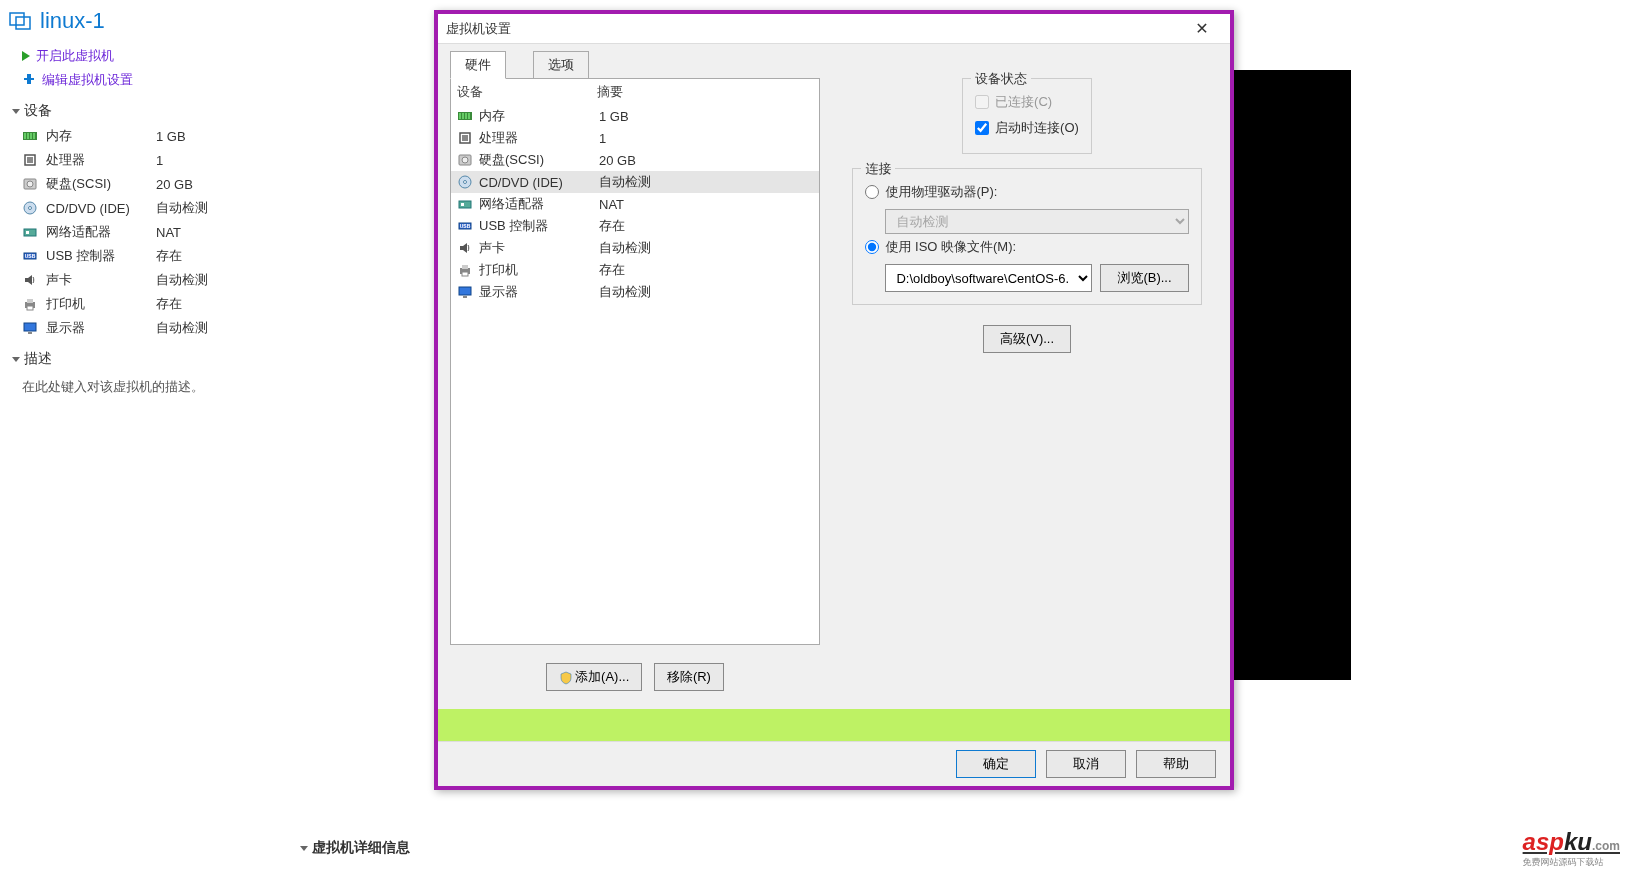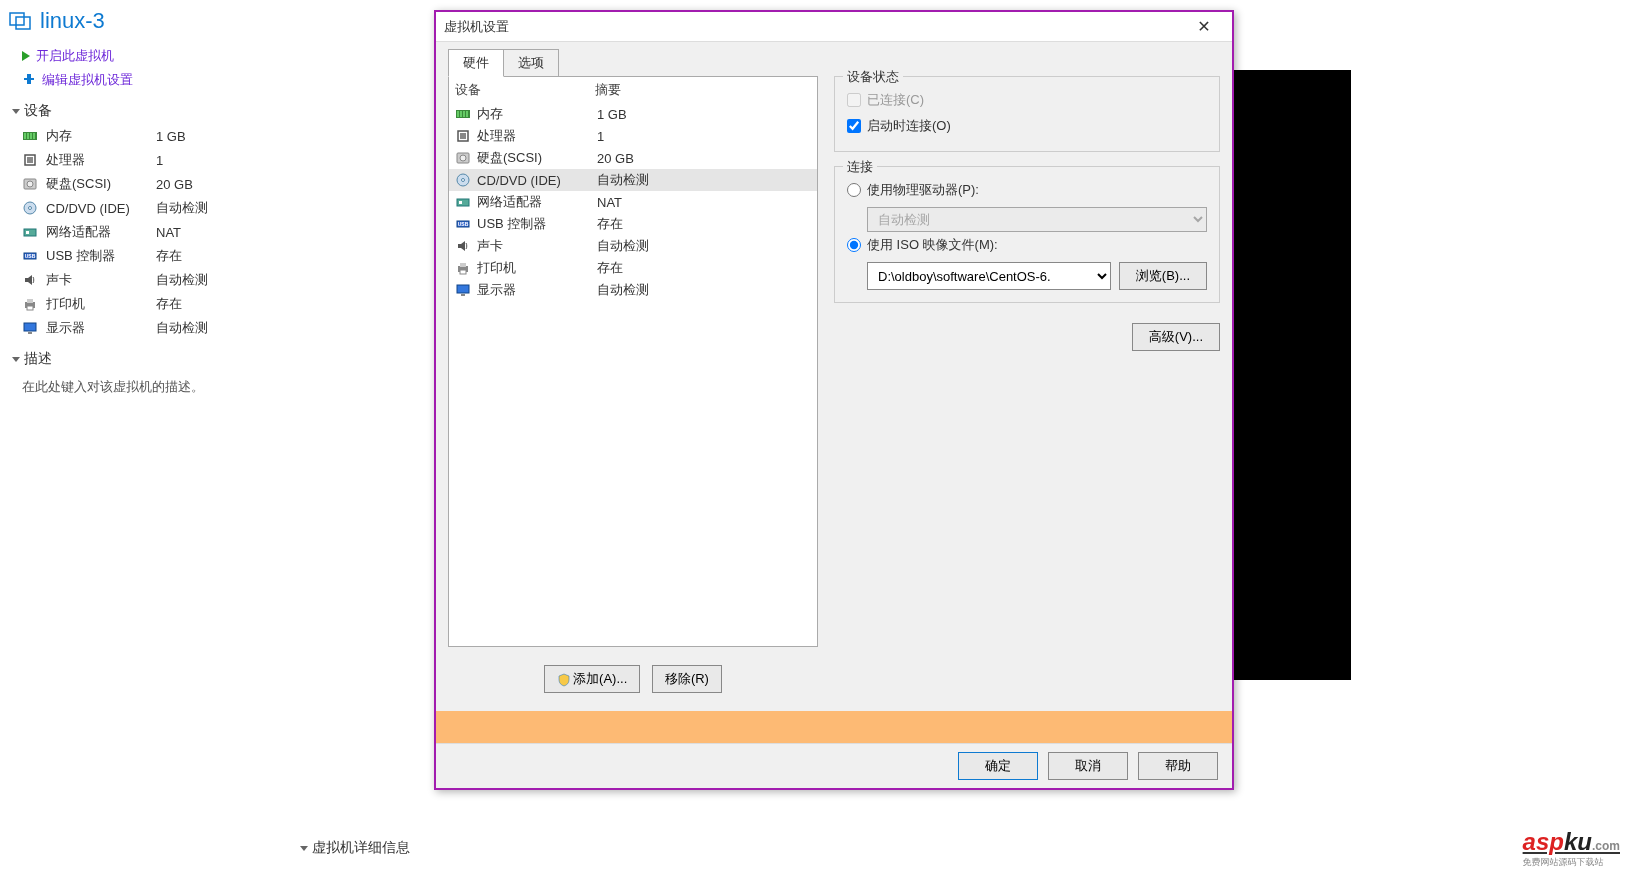--- a/index.html
+++ b/index.html
@@ -19,55 +19,55 @@
     
     .dev-row { display: flex; align-items: center; padding: 3px 0 3px 14px; }
     .dev-row .dicon { width: 16px; height: 16px; margin-right: 8px; flex: 0 0 16px; }
     .dev-row .dname { width: 110px; }
     .dev-row .dval { color: #333; }
     
     .desc-text { padding: 6px 0 0 14px; color: #555; }
     
     
     .vm-details { position: absolute; left: 300px; bottom: 16px; width: 500px; }
-    .vm-details-header { display: flex; align-items: center; gap: 4px; font-size: 14px; font-weight: normal; margin-bottom: 4px; }
+    .vm-details-header { display: flex; align-items: center; gap: 4px; font-size: 14px; font-weight: bold; margin-bottom: 4px; }
     .vm-details-header .caret { width: 0; height: 0; border-top: 5px solid #666; border-left: 4px solid transparent; border-right: 4px solid transparent; }
     .detail-row { display: flex; padding: 1px 0 1px 20px; font-size: 13px; }
     .detail-row .dk { font-weight: bold; text-align: right; width: 70px; margin-right: 4px; }
     
     
     .dark-area { position: absolute; left: 1231px; top: 70px; width: 120px; height: 610px; background: #000; }
     
     
-    .dialog { position: absolute; left: 434px; top: 10px; width: 800px; height: 780px; background: #fdba74; border: 2px solid #a21caf; box-shadow: 2px 2px 8px rgba(0,0,0,0.3); display: flex; flex-direction: column; }
+    .dialog { position: absolute; left: 434px; top: 10px; width: 800px; height: 780px; background: #bef264; border: 4px solid #a21caf; box-shadow: 2px 2px 8px rgba(0,0,0,0.3); display: flex; flex-direction: column; }
     .dialog-titlebar { height: 30px; background: #fff; display: flex; align-items: center; padding: 0 8px; border-bottom: 1px solid #ddd; }
     .dialog-title { flex: 1; font-size: 13px; }
     .close-btn { width: 40px; height: 28px; text-align: center; line-height: 28px; cursor: pointer; font-size: 16px; }
     
-    .tab-strip { display: flex; padding: 6px 0 0 12px; background: #f0f0f0; }
+    .tab-strip { display: flex; padding: 6px 0 0 12px; background: #f0f0f0; gap: 28px; }
     .tab { padding: 4px 14px; border: 1px solid #aaa; background: #f0f0f0; position: relative; top: 1px; cursor: pointer; font-size: 13px; }
     .tab.active { background: #fff; border-bottom: 1px solid #fff; z-index: 2; }
     .tab + .tab { margin-left: -1px; }
     
     .dialog-body { flex: 1; display: flex; padding: 0 12px 8px 12px; background: #f0f0f0; gap: 16px; }
     
     .dev-list-box { width: 370px; border: 1px solid #aaa; background: #fff; display: flex; flex-direction: column; }
     .dev-list-header { display: flex; padding: 4px 6px; color: #444; font-size: 13px; }
     .dev-list-header .c1 { width: 140px; }
     .dev-list-rows { flex: 1; overflow: auto; }
     .dlrow { display: flex; align-items: center; padding: 2px 6px; cursor: pointer; font-size: 13px; }
     .dlrow.selected { background: #e5e5e5; }
     .dlrow .dicon { width: 16px; height: 16px; margin-right: 6px; }
     .dlrow .c1 { width: 120px; }
     
     .dev-buttons { text-align: center; padding: 10px 0; margin-top: 8px; }
     .dev-buttons button { padding: 4px 12px; margin: 0 4px; border: 1px solid #888; background: #e9e9e9; cursor: pointer; font-size: 13px; }
     .shield { display: inline-block; width: 14px; height: 14px; vertical-align: middle; margin-right: 2px; }
     
-    .right-config { flex: 1; display: flex; flex-direction: column; }
+    .right-config { flex: 1; display: flex; flex-direction: column; align-items: center; }
     .groupbox { border: 1px solid #ccc; padding: 10px 12px 12px 12px; margin-bottom: 14px; background: #f0f0f0; position: relative; }
     .groupbox-title { position: absolute; top: -9px; left: 8px; background: #f0f0f0; padding: 0 4px; font-size: 13px; }
     
     .checkbox-row, .radio-row { display: flex; align-items: center; gap: 6px; padding: 4px 0; font-size: 13px; }
     .checkbox-row.disabled { color: #999; }
     .checkbox-row input, .radio-row input { width: 14px; height: 14px; }
     
     .dropdown { width: 100%; padding: 3px 6px; border: 1px solid #888; background: #e9e9e9; font-size: 13px; margin-top: 4px; }
     .dropdown.disabled { color: #888; }
     
@@ -93,21 +93,21 @@
 <body>
 
 <div class="left-panel">
   <div class="vm-title-row">
     <span class="vm-icon">
       <svg class="icon-svg" viewBox="0 0 24 20">
           <rect x="2" y="2" width="14" height="12" fill="none" stroke="#0e7ad1" stroke-width="1.5"></rect>
           <rect x="8" y="6" width="14" height="12" fill="none" stroke="#0e7ad1" stroke-width="1.5"></rect>
         </svg>
     </span>
-    <span class="vm-title">linux-3</span>
+    <span class="vm-title">linux-1</span>
   </div>
   <div class="action-link">
     <span class="tri"></span>
     <span>开启此虚拟机</span>
   </div>
   <div class="action-link">
     <span>
       <svg width="14" height="14" viewBox="0 0 14 14">
           <path d="M2 6h10v2H2z M5 2h4v10h-4z" fill="#0e7ad1"></path>
         </svg>

